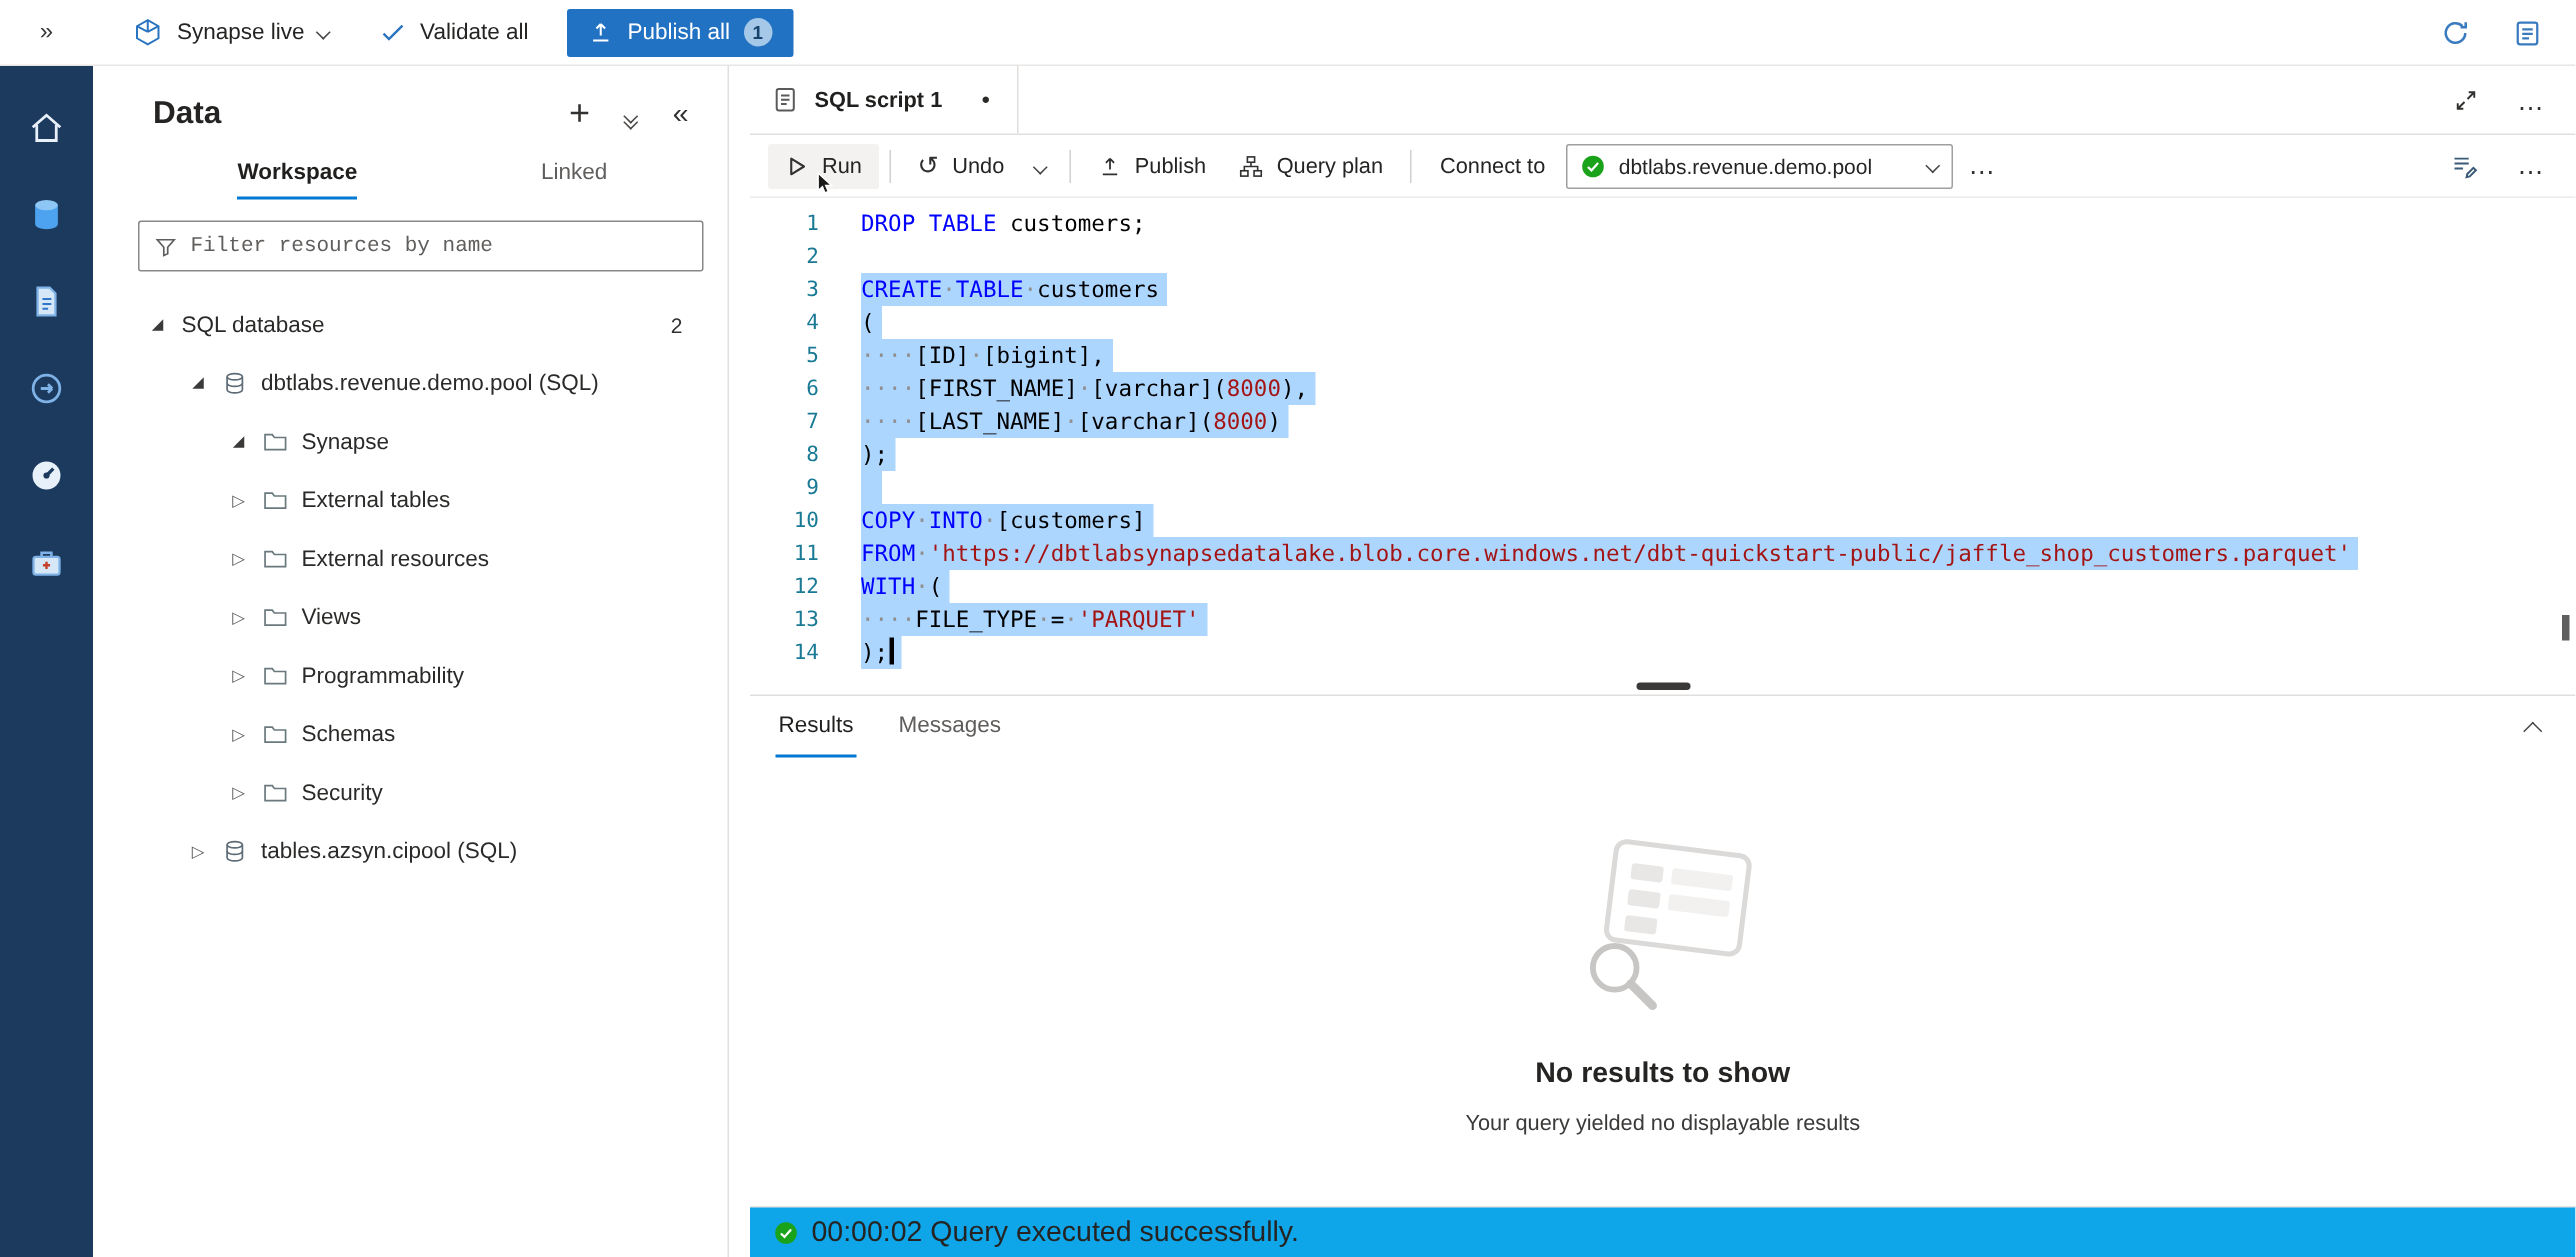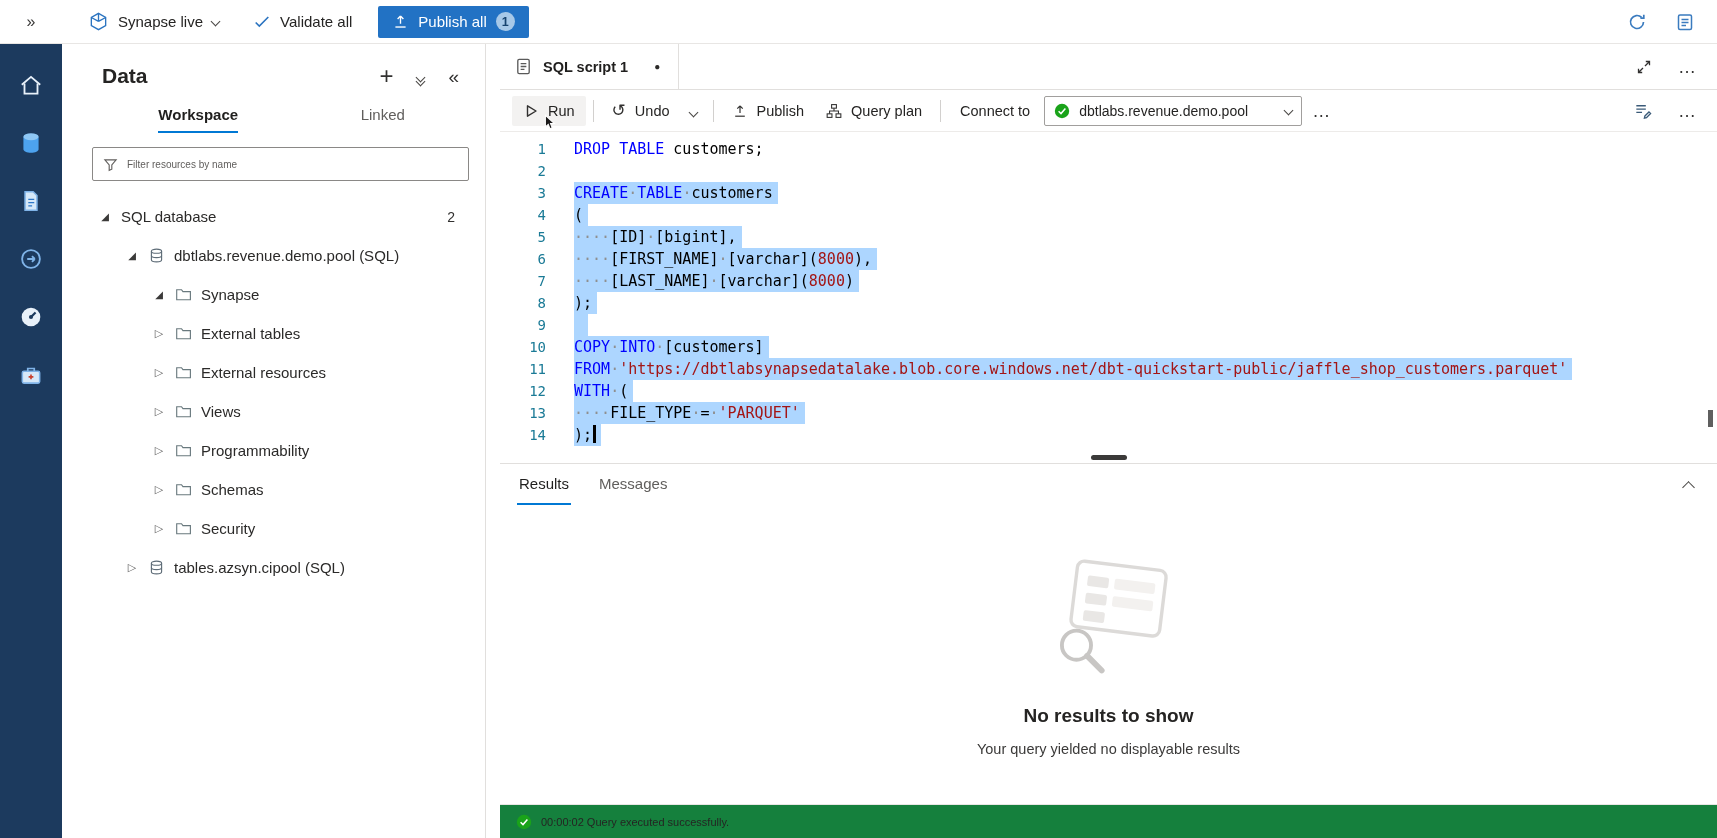--- a/index.html
+++ b/index.html
@@ -47,21 +47,21 @@
   .dbl-chev { display:inline-flex; flex-direction:column; }
   .dbl-chev .chev { margin-top:-3px; }
   .dp-collapse { font-size:19px; color:#323130; line-height:1; }
   .dp-tabs { display:flex; margin-top:4px; }
   .dp-tab { flex:1; text-align:center; padding:10px 0 0; font-size:15px; color:#605e5c; }
   .dp-tab .tab-inner { display:inline-block; padding-bottom:8px; border-bottom:2px solid transparent; }
   .dp-tab.active { color:#201f1e; font-weight:600; }
   .dp-tab.active .tab-inner { border-color:#0078d4;margin-left:40px; }
   .dp-filter { margin:14px 16px 10px; display:flex; align-items:center; gap:9px; border:1px solid #8a8886; border-radius:2px; height:34px; padding:0 10px; }
   .dp-filter svg { width:15px; height:15px; flex:none; }
-  .dp-filter input { border:none; outline:none; flex:1; font-size:10px; color:#323130; background:transparent; }
+  .dp-filter input { border:none; outline:none; flex:1; font-size:14px; color:#323130; background:transparent;font-family:Liberation Mono, monospace; }
   .dp-filter input::placeholder { color:#605e5c; }
   .tree { flex:1; overflow:hidden; padding-top:6px; }
   .tree-row { display:flex; align-items:center; height:39px; font-size:15px; color:#2b2a29; cursor:pointer; }
   .twisty { width:18px; flex:none; font-size:11px; color:#5a5a5a; display:inline-flex; justify-content:center; }
   .twisty.exp { font-size:10px; color:#3b3a39; }
   .tree-icon { margin:0 9px 0 7px; display:inline-flex; flex:none; }
   .tree-icon svg { width:17px; height:17px; }
   .tree-label { white-space:nowrap; margin-left:0; }
   .twisty + .tree-label { margin-left:7px; }
   .tree-badge { margin-left:auto; margin-right:30px; font-size:14px; color:#323130; }
@@ -118,21 +118,21 @@
   .res-tab { padding:0 13px; font-size:15px; color:#605e5c; height:100%; display:flex; align-items:flex-start; }
   .res-tab .tab-inner { padding:11px 2px; border-bottom:2px solid transparent; }
   .res-tab.active { color:#201f1e; }
   .res-tab.active .tab-inner { border-color:#0078d4; }
   .collapse-results { position:absolute; right:24px; top:15px; }
   .results-body { flex:1; min-height:0; display:flex; flex-direction:column; align-items:center; justify-content:center; }
   .empty-illustration { width:165px; height:128px; }
   .empty-title { font-size:19px; font-weight:700; color:#252423; margin-top:22px; }
   .empty-sub { font-size:14.5px; color:#3b3a39; margin-top:14px; }
 
-  .statusbar { height:34px; flex:none; background:#15803d; border-top:1px solid #e8e6e4; display:flex; align-items:center; gap:9px; padding-left:16px; font-size:11px; color:#252423; }
+  .statusbar { height:34px; flex:none; background:#0ea5e9; border-top:1px solid #e8e6e4; display:flex; align-items:center; gap:9px; padding-left:16px; font-size:19px; color:#252423; }
   .statusbar svg { width:16px; height:16px; flex:none; }
 </style>
 </head>
 <body>
 
 <div class="app">
 
   <header class="topbar">
     <button class="rail-expand"><span>»</span></button>
 

